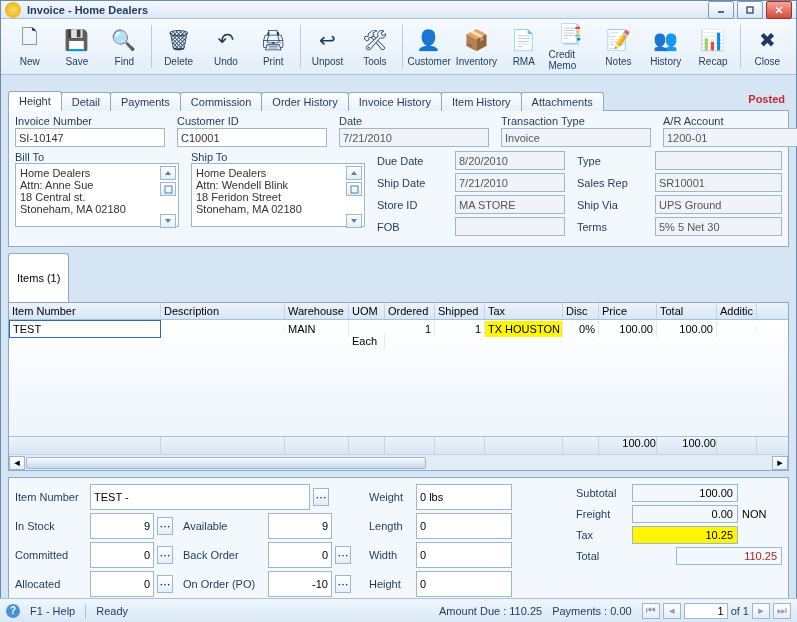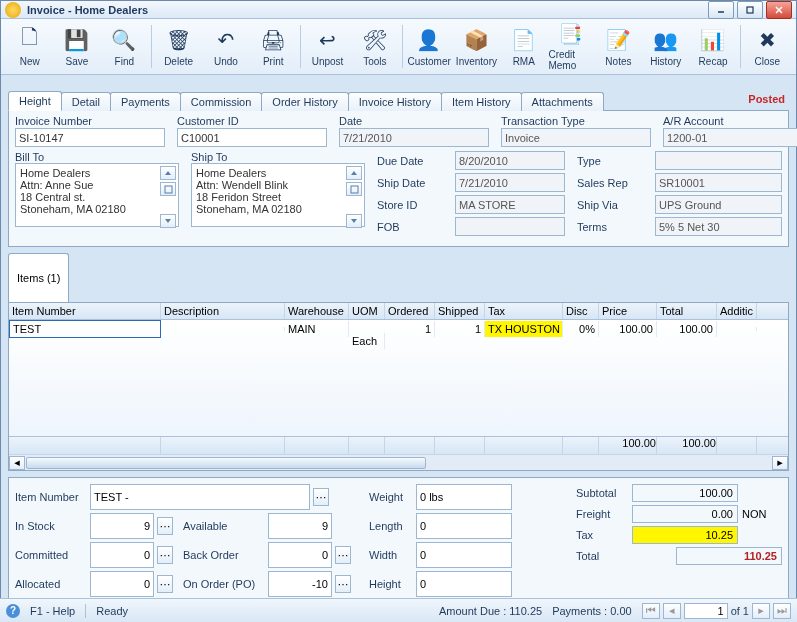--- a/index.html
+++ b/index.html
@@ -56,21 +56,21 @@
 .bottom-panel { margin-top:6px; border:1px solid #8fa9c5; background:#f3f8fd; padding:6px; display:flex; gap:18px; }
 .bcol { display:flex; flex-direction:column; gap:3px; }
 .brow { display:flex; align-items:center; gap:3px; }
 .brow .bl { width:72px; color:#1e395b; }
 .brow input { width:64px; height:18px; border:1px solid #9db7d1; text-align:right; padding:12px 3px; }
 .dots { width:16px; height:18px; border:1px solid #9db7d1; background:linear-gradient(#fff,#e3eef9); display:flex;align-items:center;justify-content:center; }
 .totrow { display:flex; align-items:center; gap:4px; }
 .totrow .tl { width:52px; color:#1e395b; }
 .totrow .tv { width:106px; height:18px; border:1px solid #9db7d1; text-align:right; padding:0 4px; display:flex; align-items:center; justify-content:flex-end; }
 .tv.tax { background:#fff600; }
-.tv.total { color:#b22222; font-weight:bold;margin-left:44px; }
+.tv.total { color:#b22222; font-weight:normal;margin-left:44px; }
 
 .statusbar { position:absolute; bottom:0; left:0; right:0; height:24px; background:linear-gradient(#f0f6fc,#d9e7f5); border-top:1px solid #a9c1db; display:flex; align-items:center; padding:0 6px; gap:10px; color:#1e395b; }
 .statusbar .help-icon { width:14px;height:14px; border-radius:50%; background:#4a90d9; color:#fff; display:flex;align-items:center;justify-content:center; font-weight:bold; font-size:10px; }
 .statusbar .nav { margin-left:auto; display:flex; align-items:center; gap:3px; }
 .navbtn { width:18px; height:16px; border:1px solid #9db7d1; background:linear-gradient(#fff,#e3eef9); display:flex;align-items:center;justify-content:center; color:#999; }
 .pagefld { width:44px; height:16px; border:1px solid #9db7d1; background:#fff; text-align:right; padding:0 3px; }
 </style>
 </head>
 <body>
 

